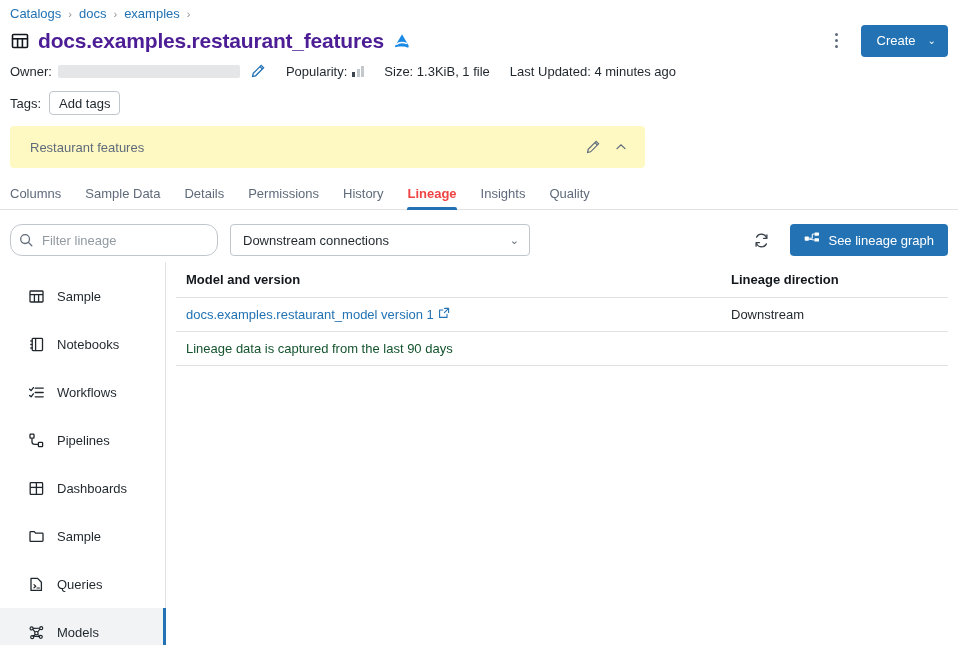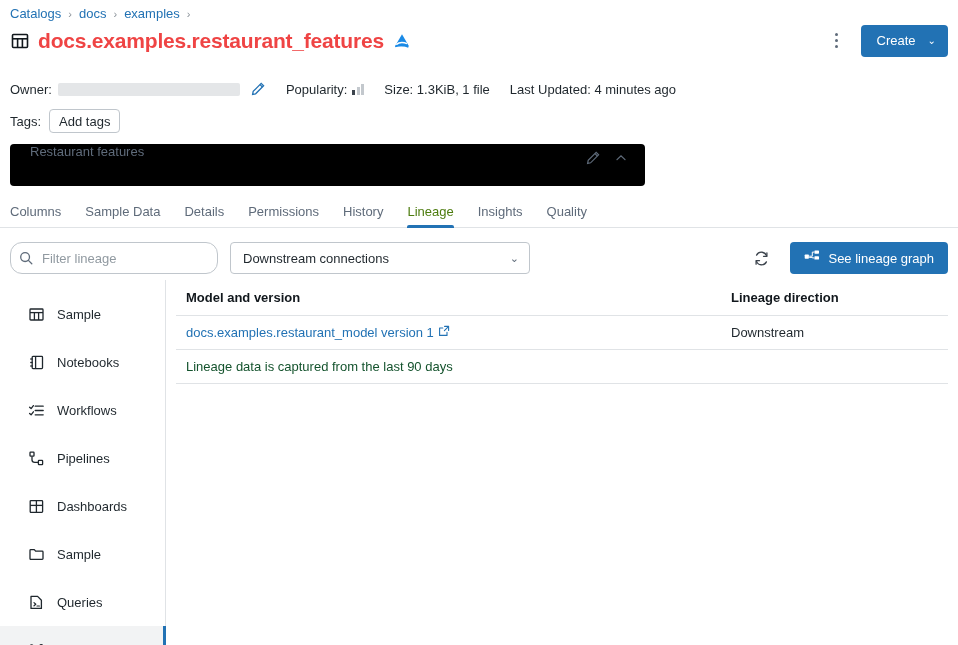--- a/index.html
+++ b/index.html
@@ -25,21 +25,21 @@
 
   
   .title-row {
     display: flex; align-items: center;
     padding: 3px 10px 0 10px;
     height: 34px;
   }
   .title-icon { width: 20px; height: 20px; margin-right: 8px; flex: 0 0 auto; display:flex; }
   .title-text {
     font-size: 21px; font-weight: bold; letter-spacing: -0.2px;
-    color: #ef4444; white-space: nowrap;
+    color: #4c1d95; white-space: nowrap;
   }
   .delta-logo { margin-left: 9px; width: 18px; height: 18px; display:flex; }
   .title-spacer { flex: 1 1 auto; }
   .kebab {
     width: 24px; height: 28px; display: flex; flex-direction: column;
     align-items: center; justify-content: center; gap: 3px; cursor: pointer;
     margin-right: 12px;
   }
   .kebab i { width: 3px; height: 3px; border-radius: 50%; background: #5f6b7a; display:block; }
   .btn-create {
@@ -47,21 +47,21 @@
     height: 32px; padding: 0 12px 0 16px; font-size: 13px;
     display: flex; align-items: center; gap: 12px; cursor: pointer;
     font-family: inherit;
   }
   .btn-create .chev { font-size: 10px; line-height: 1; }
 
   
   .meta-row {
     display: flex; align-items: center;
     padding: 0 10px; height: 26px; font-size: 13px; color: #1f272d;
-    margin-top: 20px;
+    margin-top: 2px;
   }
   .meta-label { color: #1f272d; }
   .owner-redact {
     width: 182px; height: 13px; background: #e4e6e8; border-radius: 2px;
     margin-left: 6px;
   }
   .icon-pencil { margin-left: 10px; width: 16px; height: 16px; cursor: pointer; display:flex; }
   .meta-item { margin-left: 20px; display: flex; align-items: center; white-space: nowrap; }
   .pop-bars { display: inline-flex; align-items: flex-end; gap: 1.5px; margin-left: 5px; height: 11px; }
   .pop-bars span { width: 3px; background: #c3c8cd; display:block; }
@@ -74,39 +74,39 @@
   }
   .btn-addtags {
     margin-left: 8px; height: 24px; padding: 0 9px; font-size: 13px;
     background: #fff; border: 1px solid #c0c6cc; border-radius: 4px;
     color: #1f272d; cursor: pointer; font-family: inherit;
   }
 
   
   .desc-box {
     margin: 8px 10px 0 10px; width: 635px; height: 42px;
-    background: #000000; border-radius: 4px;
-    display: flex; padding: 0 10px 0 20px;
+    background: #fef9c3; border-radius: 4px;
+    display: flex; align-items: center; padding: 0 10px 0 20px;
   }
   .desc-text { font-size: 13px; color: #5f6b7a; flex: 1 1 auto; }
   .desc-act { width: 28px; height: 28px; display: flex; align-items:center; justify-content:center; cursor: pointer; }
 
   
   .tabs {
     display: flex; align-items: flex-end; padding: 0 10px;
     margin-top: 12px; height: 30px; gap: 0;
     border-bottom: 1px solid #e0e3e6;
     position: relative;
   }
   .tab {
     font-size: 13px; color: #5f6b7a; padding: 0 12px 8px 12px;
     cursor: pointer; position: relative; white-space: nowrap; margin-top: 32px;
   }
   .tab:first-child { padding-left: 0; }
-  .tab.active { color: #4d7c0f; font-weight: normal; }
+  .tab.active { color: #ef4444; font-weight: bold; }
   .tab.active::after {
     content: ""; position: absolute; left: 12px; right: 12px; bottom: -1px;
     height: 3px; background: #2272b4; border-radius: 2px 2px 0 0;
   }
 
   
   .toolbar {
     display: flex; align-items: center; padding: 12px 10px 0 10px; height: 48px;
   }
   .search-wrap {

